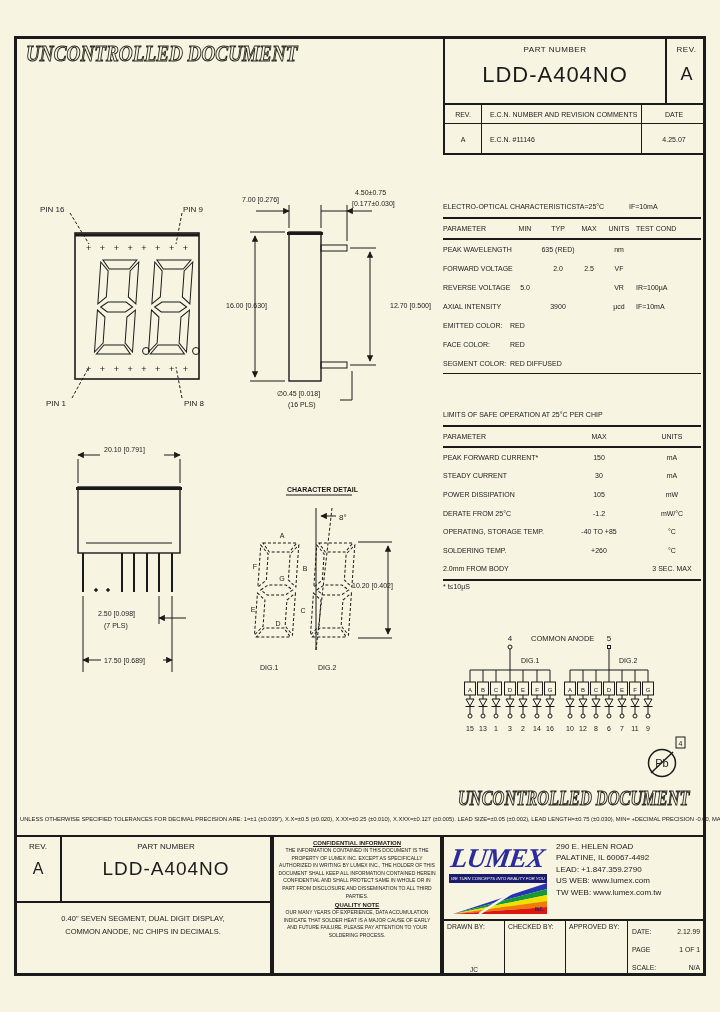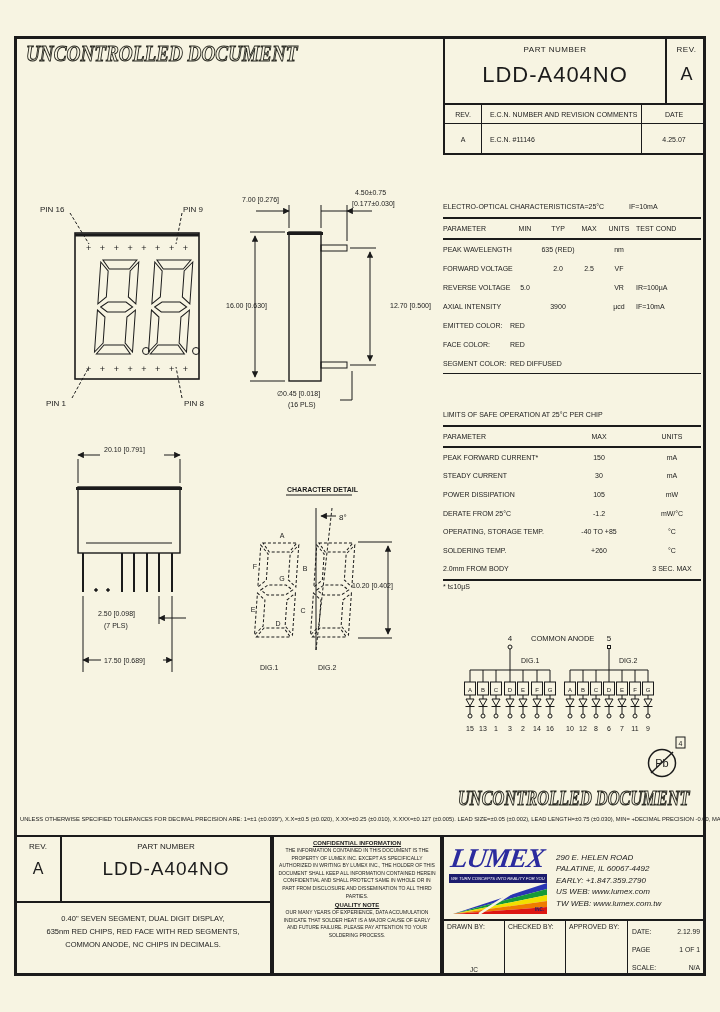--- a/index.html
+++ b/index.html
@@ -46,21 +46,21 @@
   .bx{box-sizing:border-box;border:2.5px solid #1b1b1b;}
   .bl{left:14px;top:835px;width:258px;height:141px;}
   .bl-row{position:absolute;left:0;top:0;width:100%;height:66px;border-bottom:2px solid #1b1b1b;box-sizing:border-box;}
   .bl-rev{position:absolute;left:0;top:0;width:46px;height:100%;border-right:2px solid #1b1b1b;box-sizing:border-box;text-align:center;}
   .bl-pn{position:absolute;left:46px;top:0;right:0;height:100%;text-align:center;}
   .bl-desc{position:absolute;left:0;top:66px;right:0;bottom:0;text-align:center;font-size:7.5px;line-height:13px;padding-top:9px;}
   .mid{left:272px;top:835px;width:170px;height:141px;text-align:center;padding:2px 4px;}
   .mid h4{margin:1px 0 1px;font-size:6px;text-decoration:underline;font-weight:bold;}
   .mid p{margin:0 0 2px;font-size:5px;line-height:7.6px;}
   .rb{left:442px;top:835px;width:264px;height:141px;border-left:2.5px solid #1b1b1b;border-top:2.5px solid #1b1b1b;box-sizing:border-box;}
-  .addr{position:absolute;left:112px;top:15px;width:150px;font-size:8px;line-height:11.4px;white-space:nowrap;font-style:italic;}
+  .addr{position:absolute;left:112px;top:4px;width:150px;font-size:8px;line-height:11.4px;white-space:nowrap;}
   .signoff{position:absolute;left:0;bottom:0;width:100%;height:57px;border-top:2.5px solid #1b1b1b;box-sizing:border-box;display:flex;}
   .so{border-right:1.5px solid #1b1b1b;box-sizing:border-box;font-size:6.8px;padding:2px 0 0 3px;position:relative;}
   .so1{width:61px;} .so2{width:61px;} .so3{width:62px;}
   .so4{flex:1;border-right:none;display:flex;flex-direction:column;padding:2px 6px 0 4px;}
   .so-init{position:absolute;bottom:3px;left:0;width:100%;text-align:center;font-size:6.5px;}
   .so-line{display:flex;justify-content:space-between;height:18px;align-items:center;font-size:6.8px;}
   
   .logo{position:absolute;left:5px;top:6px;width:100px;height:74px;}
   .logo-word{font-family:"Liberation Serif",serif;font-style:italic;font-weight:bold;font-size:27px;
      color:#2b2b9e;letter-spacing:-1px;transform:skewX(-8deg) scaleX(1.02);transform-origin:left bottom;line-height:30px;}
@@ -418,21 +418,20 @@
         <div class="t8" style="margin-top:5px">REV.</div>
         <div style="font-size:16px;margin-top:9px">A</div>
       </div>
       <div class="bl-pn">
         <div class="t8" style="margin-top:5px">PART NUMBER</div>
         <div style="font-size:19px;letter-spacing:1px;margin-top:7px">LDD-A404NO</div>
       </div>
     </div>
     <div class="bl-desc">
       <div>0.40" SEVEN SEGMENT, DUAL DIGIT DISPLAY,</div>
-      <div>635nm RED CHIPS, RED FACE WITH RED SEGMENTS,</div>
       <div>COMMON ANODE, NC CHIPS IN DECIMALS.</div>
     </div>
   </div>
 
   <div class="abs bx mid">
     <h4>CONFIDENTIAL INFORMATION</h4>
     <p>THE INFORMATION CONTAINED IN THIS DOCUMENT IS THE PROPERTY OF LUMEX INC. EXCEPT AS SPECIFICALLY AUTHORIZED IN WRITING BY LUMEX INC., THE HOLDER OF THIS DOCUMENT SHALL KEEP ALL INFORMATION CONTAINED HEREIN CONFIDENTIAL AND SHALL PROTECT SAME IN WHOLE OR IN PART FROM DISCLOSURE AND DISSEMINATION TO ALL THIRD PARTIES.</p>
     <h4>QUALITY NOTE</h4>
     <p>OUR MANY YEARS OF EXPERIENCE, DATA ACCUMULATION INDICATE THAT SOLDER HEAT IS A MAJOR CAUSE OF EARLY AND FUTURE FAILURE. PLEASE PAY ATTENTION TO YOUR SOLDERING PROCESS.</p>
   </div>
@@ -447,21 +446,21 @@
         <polygon points="4,31 98,12 98,18 4,31" fill="#f2df00"></polygon>
         <polygon points="4,31 98,18 98,24 4,31" fill="#ef7c00"></polygon>
         <polygon points="4,31 98,24 98,31 4,31" fill="#dd1612"></polygon>
         <line x1="30" y1="31" x2="72" y2="4" stroke="#f7f4e2" stroke-width="2.5"></line>
       </svg>
       <div class="logo-inc">INC.</div>
     </div>
     <div class="addr">
       <div>290 E. HELEN ROAD</div>
       <div>PALATINE, IL   60067-4492</div>
-      <div>EARLY: +1.847.359.2790</div>
+      <div>LEAD: +1.847.359.2790</div>
       <div>US WEB: www.lumex.com</div>
       <div>TW WEB: www.lumex.com.tw</div>
     </div>
     <div class="signoff">
       <div class="so so1">
         <span>DRAWN BY:</span>
         <div class="so-init">JC</div>
       </div>
       <div class="so so2">
         <span>CHECKED BY:</span>

